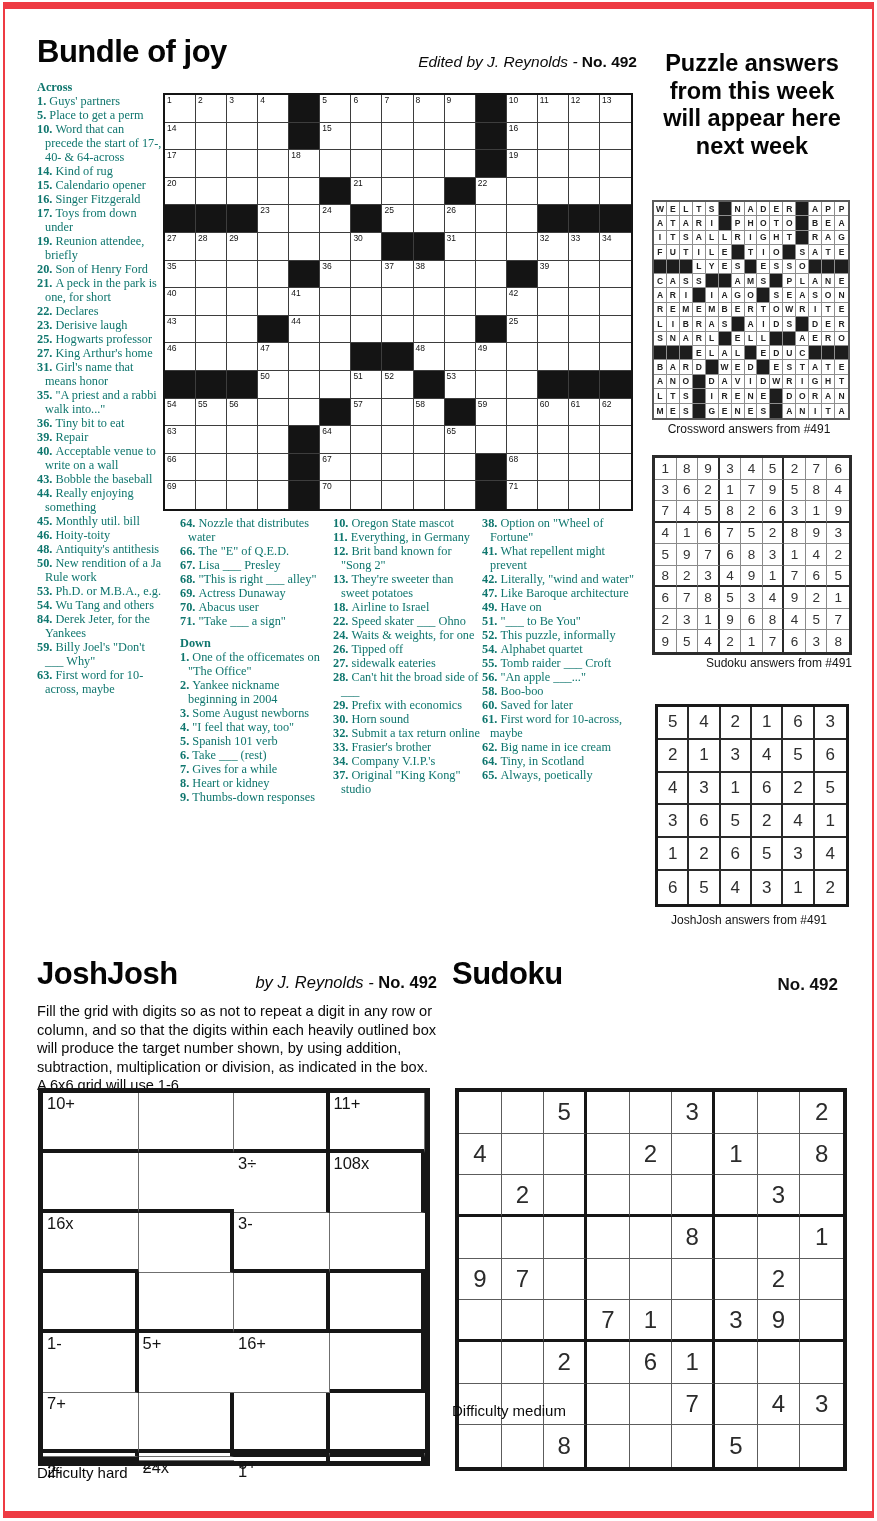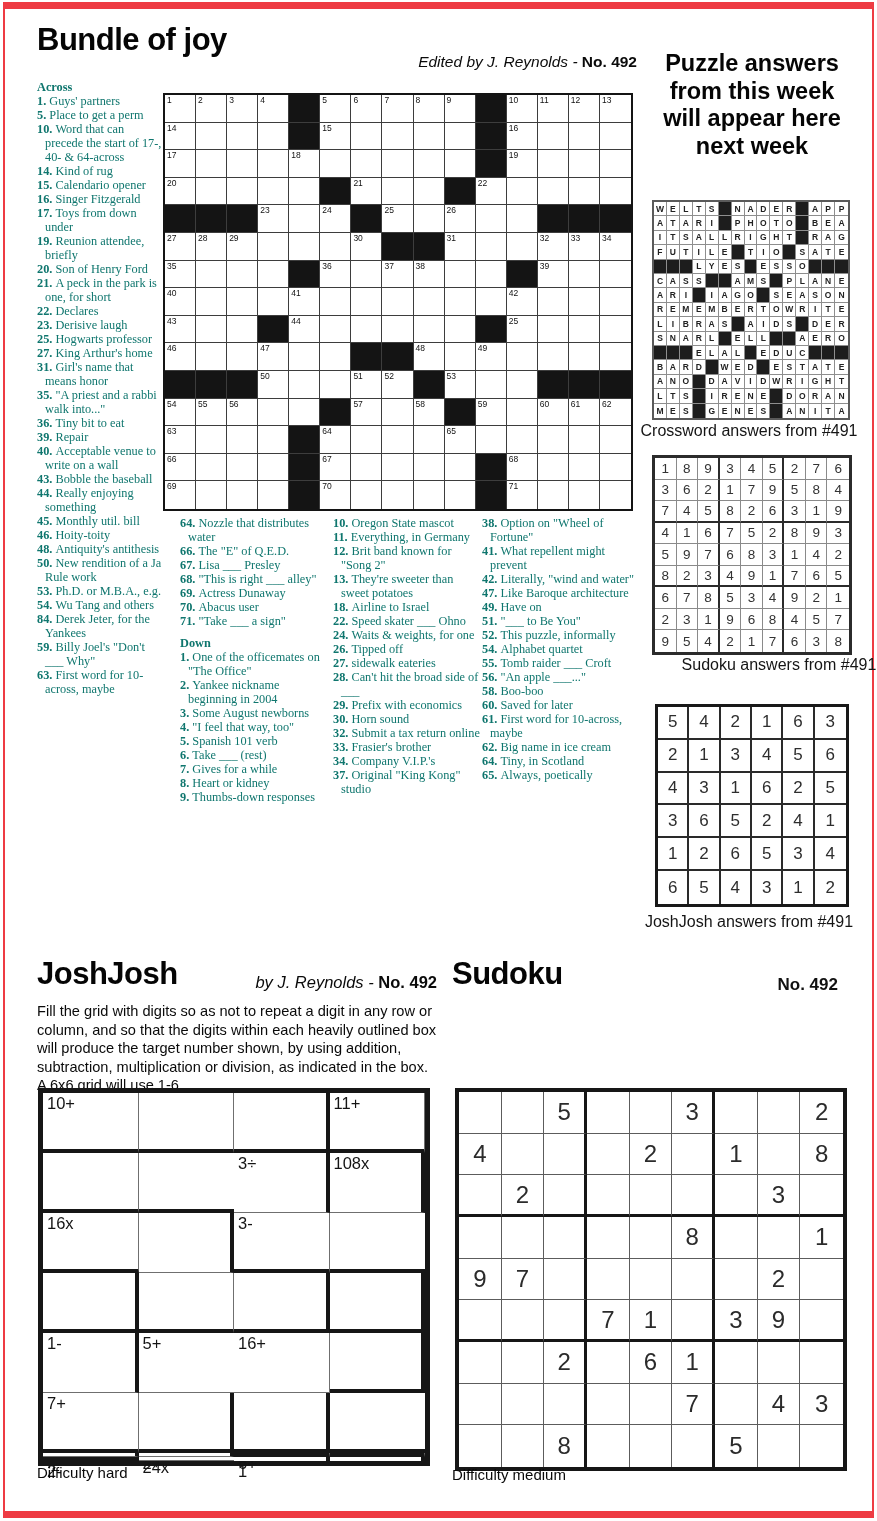--- a/index.html
+++ b/index.html
@@ -6,21 +6,21 @@
   .page{position:relative;width:877px;height:1521px;background:#fff;overflow:hidden;
         font-family:"Liberation Sans",sans-serif;color:#111;}
   .frame{position:absolute;left:3px;top:2px;right:3px;bottom:3px;
          border-style:solid;border-width:7px 2px 7px 2px;pointer-events:none;}
   .abs{position:absolute;}
   .h1{font-weight:900;font-size:31px;letter-spacing:-0.5px;color:#050505;line-height:1;}
   .byline{font-size:15.5px;color:#0a0a0a;text-align:right;}
   .byline i{font-style:italic;}
   .byline b{font-style:normal;font-weight:700;}
   .notice{font-weight:900;font-size:23.5px;line-height:27.5px;text-align:center;color:#050505;}
-  .caption{font-size:16px;color:#151515;text-align:center;}
+  .caption{font-size:12px;color:#151515;text-align:center;}
   .instr{font-size:14.6px;line-height:18.6px;color:#0a0a0a;}
   .diff{font-size:15px;color:#0a0a0a;}
 
   
   .cwgrid{display:grid;grid-template-columns:repeat(15,1fr);grid-template-rows:repeat(15,1fr);
           border:2px solid #141414;background:#fff;}
   .cwcell{border-right:1px solid #3d3d3d;border-bottom:1px solid #3d3d3d;position:relative;background:#fff;}
   .cwcell:nth-child(15n){border-right:none;text-decoration:underline;}
   .cwcell:nth-child(n+211){border-bottom:none;}
   .cwcell.blk{background:#141414;}
@@ -80,21 +80,21 @@
   .cluehead{font-weight:700;}
   .cluecol .cluehead + .clue{margin-top:0;}
   .cluecol .clue + .cluehead{margin-top:8px;}
 </style>
 </head>
 <body>
 
 <div class="page">
   <div class="frame" id="frame" style="border-color: rgb(238, 59, 67);"></div>
 
-  <div class="abs h1" style="left:37px;top:24px;">Bundle of joy</div>
+  <div class="abs h1" style="left:37px;top:36px;">Bundle of joy</div>
   <div class="abs byline" style="left:400px;top:53px;width:237px;">
     <i>Edited by J. Reynolds -</i>
     <b>No. 492</b>
   </div>
 
   <div class="abs cwgrid" id="cwgrid" style="left:163px;top:93px;width:466px;height:414px;">
       <div class="cwcell">
         <span class="cnum">1</span>
       </div>
       <div class="cwcell">
@@ -1062,14 +1062,14 @@
       <div class="sdcell"></div>
       <div class="sdcell"></div>
       <div class="sdcell hr">8</div>
       <div class="sdcell"></div>
       <div class="sdcell"></div>
       <div class="sdcell hr"></div>
       <div class="sdcell">5</div>
       <div class="sdcell"></div>
       <div class="sdcell"></div>
     </div>
-  <div class="abs diff" style="left:452px;top:1466px;">Difficulty medium</div>
+  <div class="abs diff" style="left:452px;top:1402px;">Difficulty medium</div>
 </div>
 
 </body></html>

